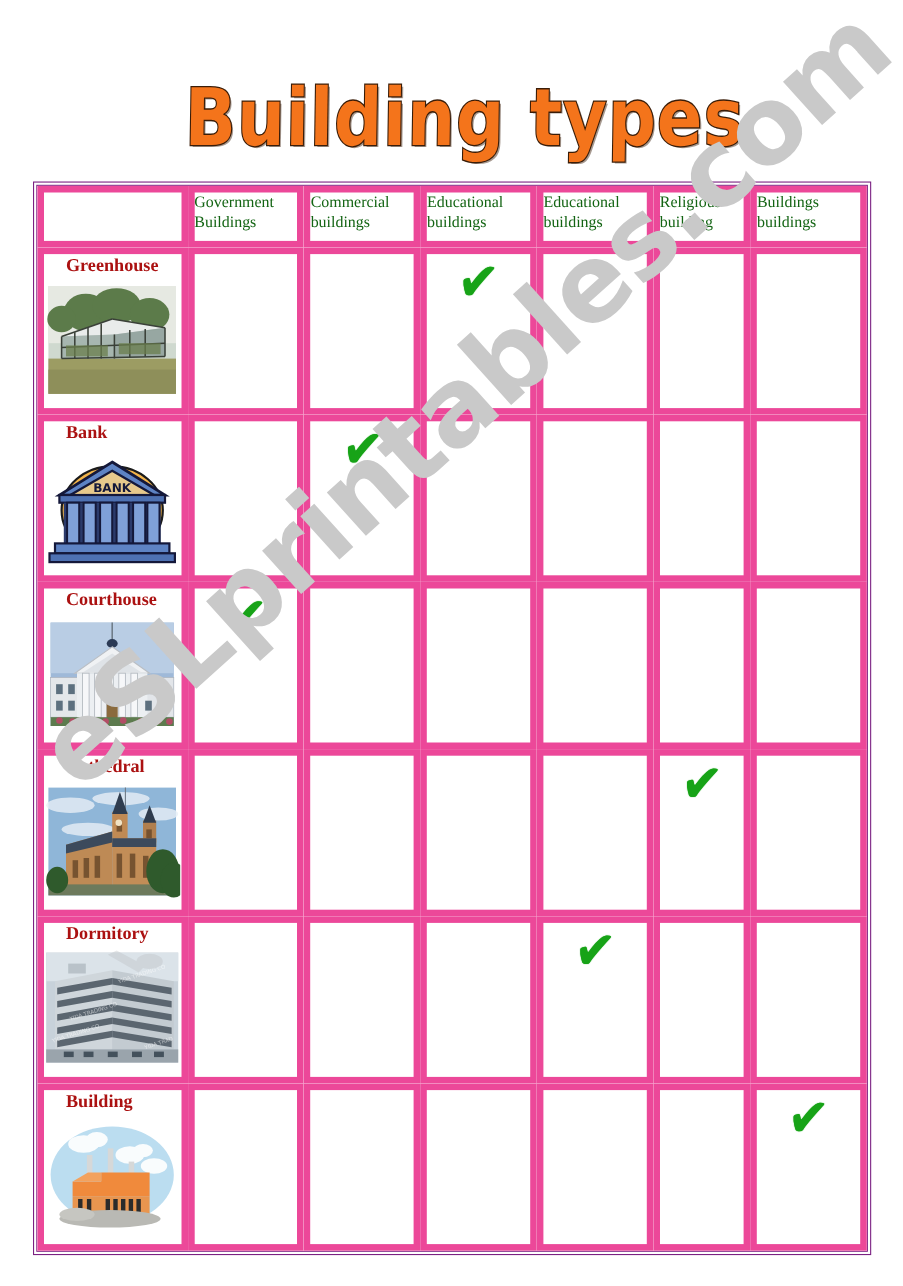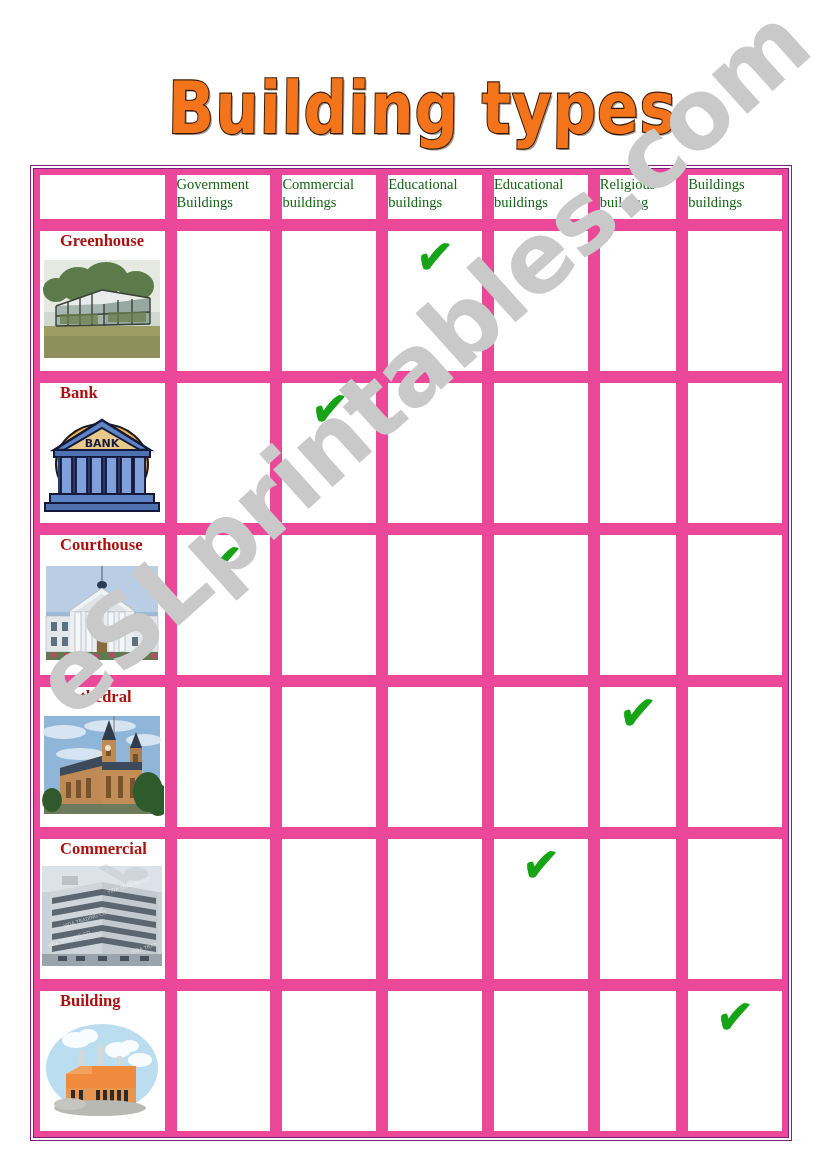--- a/index.html
+++ b/index.html
@@ -340,21 +340,21 @@
     <td class="mark-cell"><span class="check empty">✔</span></td>
     <td class="mark-cell"><span class="check empty">✔</span></td>
     <td class="mark-cell"><span class="check empty">✔</span></td>
     <td class="mark-cell"><span class="check empty">✔</span></td>
     <td class="mark-cell"><span class="check">✔</span></td>
     <td class="mark-cell"><span class="check empty">✔</span></td>
   </tr>
 
   <tr class="body-row">
     <td class="label-cell">
-      <span class="row-label">Commercial</span>
+      <span class="row-label">Dormitory</span>
       <div class="thumb">
         <svg class="art" viewBox="0 0 124 109" preserveAspectRatio="none">
           <rect x="0" y="0" width="124" height="109" fill="#ffffff"></rect>
           <rect x="2" y="4" width="120" height="100" fill="#c8d2da"></rect>
           <rect x="2" y="4" width="120" height="26" fill="#dbe3e9"></rect>
           <polygon points="10,30 62,20 62,92 10,92" fill="#cfd6db"></polygon>
           <polygon points="62,20 118,30 118,92 62,92" fill="#c3cbd1"></polygon>
           <g fill="#5b6670">
             <polygon points="12,36 62,27 62,33 12,42"></polygon>
             <polygon points="12,48 62,39 62,45 12,54"></polygon>

